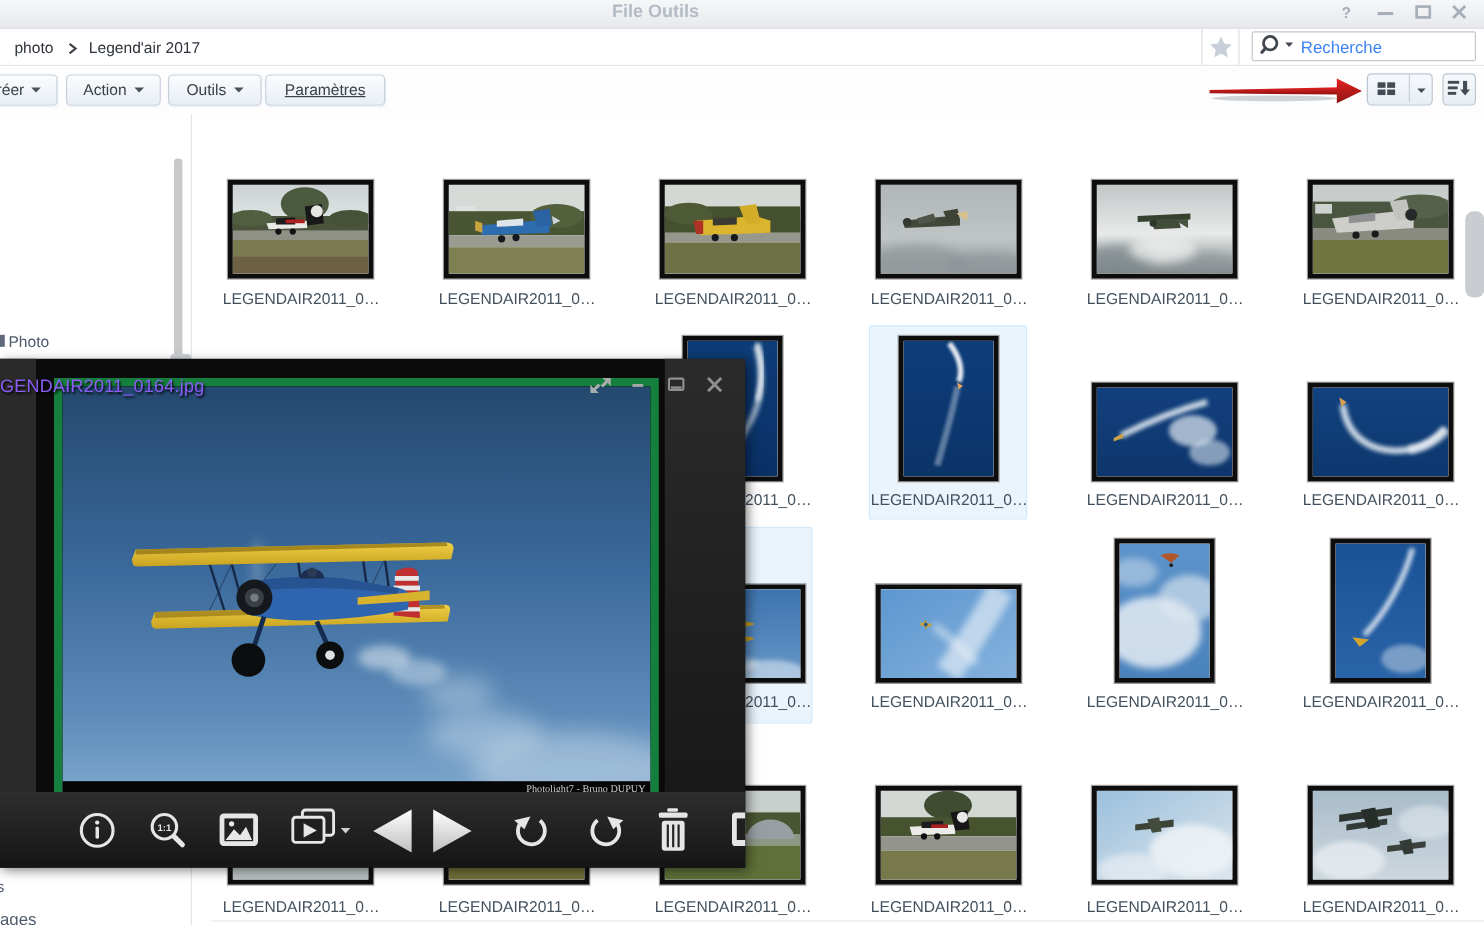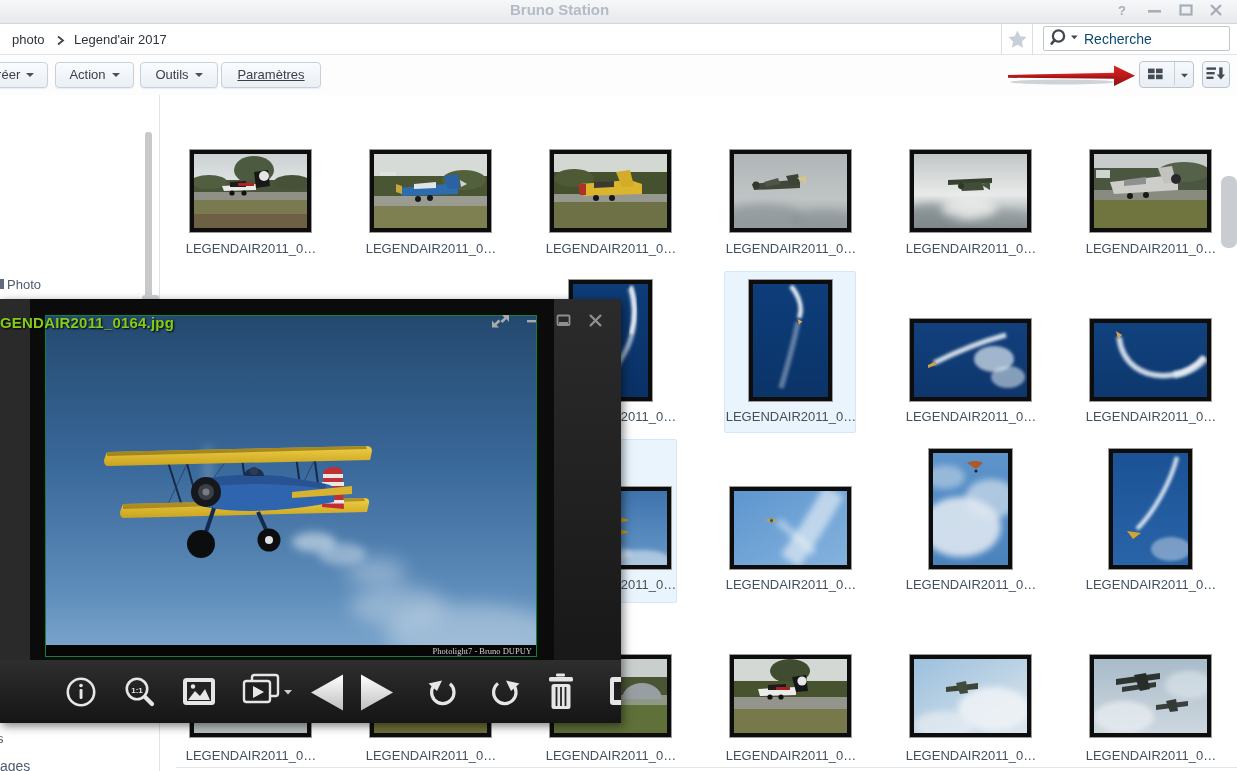--- a/index.html
+++ b/index.html
@@ -12,21 +12,21 @@
 .sel{position:absolute;background:#e9f4fc;border:1px solid #d3e8f8;border-radius:2px;}
 .btn{position:absolute;height:24px;border:1px solid #c6d1dc;border-radius:4px;
  background:linear-gradient(#fafcfe,#e9eff5);color:#3a4148;font-size:13px;
  line-height:24px;text-align:center;box-shadow:0 1px 1px rgba(180,195,210,.25);}
 .car{display:inline-block;width:0;height:0;border-left:4px solid transparent;border-right:4px solid transparent;border-top:4px solid #4a5158;vertical-align:2px;margin-left:6px;}
 </style>
 </head>
 <body>
 
 <div class="abs" style="left:0;top:0;width:1237px;height:23px;background:linear-gradient(#f6f7f9,#e7e9ec);border-bottom:1px solid #d2d5da;"></div>
-<div class="abs" style="left:510px;top:1px;width:220px;font-size:15px;font-weight:bold;color:#b4bbc5;">Bruno Station</div>
+<div class="abs" style="left:510px;top:1px;width:220px;font-size:15px;font-weight:bold;color:#b4bbc5;">File Outils</div>
 <svg class="abs" style="left:1108px;top:0;" width="129" height="22" viewBox="0 0 129 22">
  <text x="10" y="15" font-size="13" font-weight="bold" fill="#a6aeb8" font-family="Liberation Sans">?</text>
  <rect x="40" y="10" width="13" height="2.6" fill="#a6aeb8"></rect>
  <rect x="72.5" y="5.5" width="11" height="9" fill="none" stroke="#a6aeb8" stroke-width="2.2"></rect>
  <path d="M103,5 L113,15 M113,5 L103,15" stroke="#a6aeb8" stroke-width="2.4"></path>
 </svg>
 
 <div class="abs" style="left:0;top:24px;width:1237px;height:30px;background:#fff;border-bottom:1px solid #e2e4e7;"></div>
 <div class="abs" style="left:12px;top:32px;font-size:13px;color:#2e343b;">photo</div>
 <svg class="abs" style="left:56px;top:35px;" width="9" height="11" viewBox="0 0 9 11">
@@ -37,21 +37,21 @@
 <div class="abs" style="left:1032px;top:24px;width:1px;height:30px;background:#dcdfe2;"></div>
 <svg class="abs" style="left:1007px;top:29px;" width="21" height="20" viewBox="0 0 21 20">
  <path d="M10.5,1.5 L13.2,7.3 L19.6,8.1 L14.9,12.5 L16.1,18.8 L10.5,15.7 L4.9,18.8 L6.1,12.5 L1.4,8.1 L7.8,7.3 Z" fill="#c8cfd9"></path>
 </svg>
 <div class="abs" style="left:1043px;top:26px;width:185px;height:23px;border:1px solid #c2c7cc;border-radius:2px;background:#fff;"></div>
 <svg class="abs" style="left:1049px;top:28px;" width="32" height="20" viewBox="0 0 32 20">
  <circle cx="9.5" cy="8" r="5.6" fill="none" stroke="#41474e" stroke-width="2.3"></circle>
  <path d="M5.6,12.2 L2.6,15.6" stroke="#41474e" stroke-width="2.6" stroke-linecap="round"></path>
  <path d="M22,7.5 L28.6,7.5 L25.3,11.2 Z" fill="#41474e"></path>
 </svg>
-<div class="abs" style="left:1084px;top:31px;font-size:14px;color:#0c4a6e;">Recherche</div>
+<div class="abs" style="left:1084px;top:31px;font-size:14px;color:#3b82f6;">Recherche</div>
 
 <div class="abs" style="left:0;top:55px;width:1237px;height:40px;background:#fdfdfe;"></div>
 <div class="btn" style="left:-26px;top:62px;width:72px;">Créer<span class="car"></span></div>
 <div class="btn" style="left:55px;top:62px;width:77px;">Action<span class="car"></span></div>
 <div class="btn" style="left:140px;top:62px;width:76px;">Outils<span class="car"></span></div>
 <div class="btn" style="left:221px;top:62px;width:98px;text-decoration:underline;">Paramètres</div>
 
 <svg class="abs" style="left:1004px;top:60px;" width="134" height="32" viewBox="0 0 134 32">
  <defs>
   <linearGradient id="ar" x1="0" y1="0" x2="0" y2="1">
@@ -474,21 +474,21 @@
 
 <div class="abs" style="left:142px;top:295px;width:17px;height:6px;background:#cdd1d5;border-radius:3px 3px 0 0;"></div>
 
 <div class="abs" style="left:0;top:299px;width:621px;height:424px;background:#0b0b0b;box-shadow:2px 3px 9px rgba(0,0,0,.5);">
 
  <div class="abs" style="left:0;top:0;width:30px;height:424px;background:#2a2a2a;"></div>
  <div class="abs" style="left:0;top:383px;width:5px;height:24px;background:#6e6e6e;"></div>
 
  <div class="abs" style="left:554px;top:0;width:67px;height:424px;background:linear-gradient(#2b2b2b,#151515);"></div>
 
- <div class="abs" style="left:45px;top:16px;width:490px;height:340px;border:1px solid #15803d;">
+ <div class="abs" style="left:45px;top:16px;width:490px;height:340px;border:7px solid #15803d;">
  <svg width="490" height="340" viewBox="0 0 490 340">
   <defs>
    <linearGradient id="sky" x1="0" y1="0" x2="0" y2="1">
     <stop offset="0" stop-color="#24496f"></stop>
             <stop offset="0.45" stop-color="#3a699b"></stop>
     <stop offset="0.8" stop-color="#5d8cba"></stop>
             <stop offset="1" stop-color="#7da7cd"></stop>
    </linearGradient>
    <linearGradient id="wing" x1="0" y1="0" x2="0" y2="1">
     <stop offset="0" stop-color="#f0cf45"></stop>
@@ -566,21 +566,21 @@
   </g>
   <rect x="83" y="6" width="11" height="2.4" fill="#a8a8a8"></rect>
  </svg>
 
  <svg class="abs" style="left:554px;top:14px;" width="60" height="16" viewBox="0 0 60 16">
   <rect x="3.5" y="2.5" width="12" height="9.5" rx="1" fill="none" stroke="#8f8f8f" stroke-width="1.8"></rect>
   <rect x="5" y="9" width="9" height="2" fill="#8f8f8f"></rect>
   <path d="M36,2 L47,13 M47,2 L36,13" stroke="#8f8f8f" stroke-width="2.4"></path>
  </svg>
 
- <div class="abs" style="left:0;top:15px;font-size:15px;font-weight:bold;color:#84cc16;text-shadow:1px 1px 2px #000;letter-spacing:0.2px;">GENDAIR2011_0164.jpg</div>
+ <div class="abs" style="left:0;top:15px;font-size:15px;font-weight:normal;color:#8b5cf6;text-shadow:1px 1px 2px #000;letter-spacing:0.2px;">GENDAIR2011_0164.jpg</div>
 
  <div class="abs" style="left:0;top:361px;width:621px;height:63px;background:linear-gradient(#2e2e2e,#151515);">
  <svg width="621" height="63" viewBox="0 0 621 63">
   <defs>
    <linearGradient id="tri" x1="0" y1="0" x2="0" y2="1">
     <stop offset="0" stop-color="#ffffff"></stop>
             <stop offset="1" stop-color="#bfbfbf"></stop>
    </linearGradient>
   </defs>
   <g stroke="#e6e6e6" fill="none" stroke-width="2.6">

